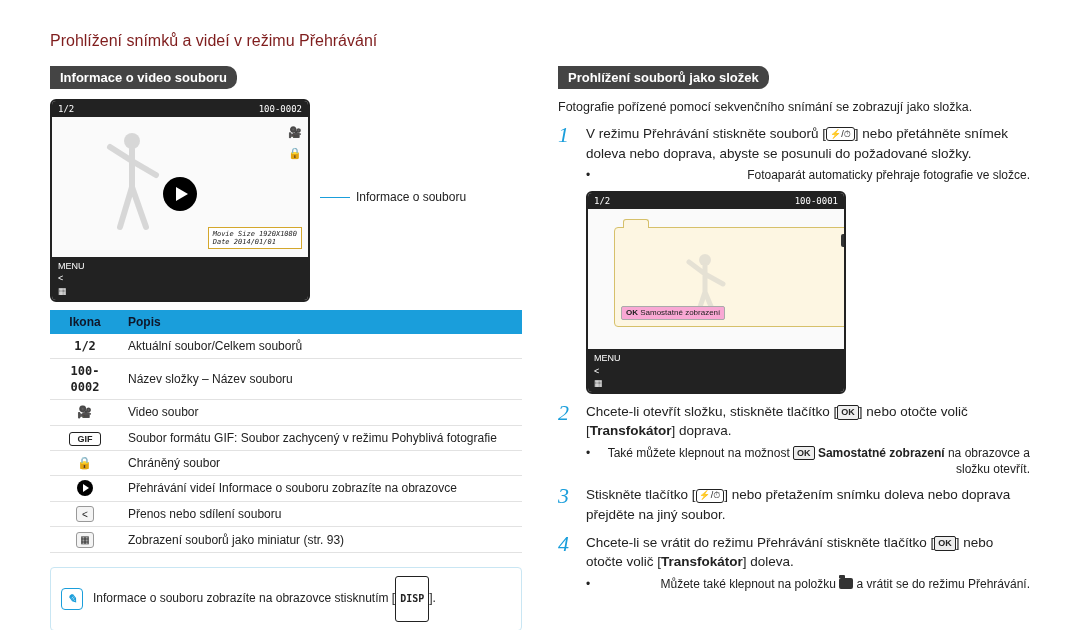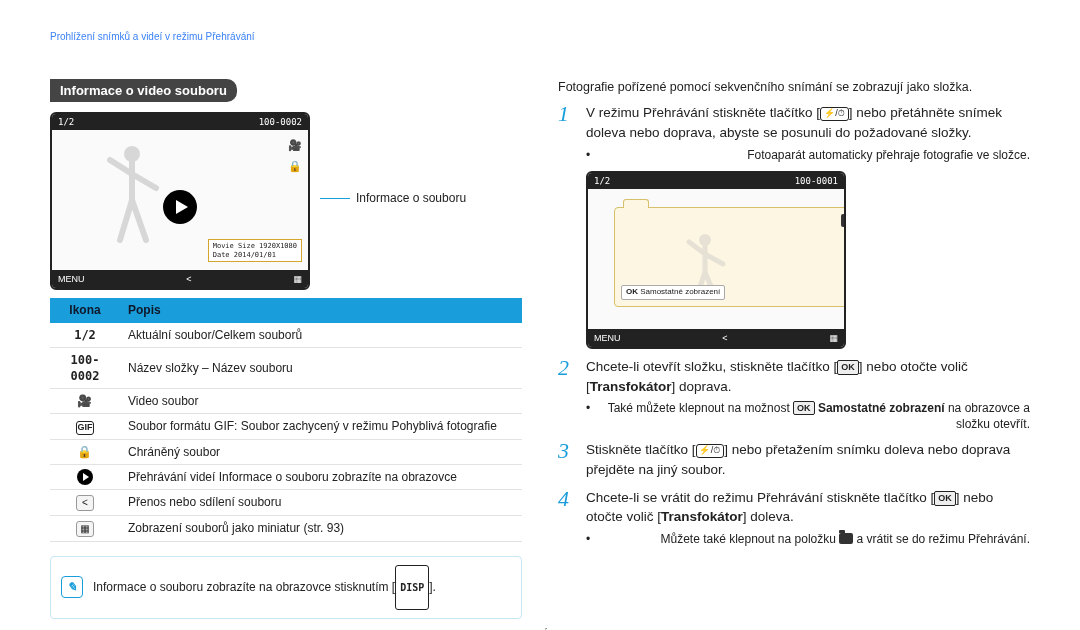--- a/index.html
+++ b/index.html
@@ -7,23 +7,23 @@
     font-family: "Segoe UI", Arial, sans-serif;
     background: #fff;
     width: 1080px;
     height: 630px;
     position: relative;
     color: #222;
     font-size: 12.5px;
     line-height: 1.35;
   }
   .page { padding: 30px 50px 10px 50px; display: flex; flex-direction: column; height: 100%; }
-  .page-title { font-size: 10px; color: #3b82f6; margin-bottom: 14px; font-weight: 400; }
+  .page-title { font-size: 16px; color: #7f1d1d; margin-bottom: 14px; font-weight: 400; }
   .cols { display: flex; gap: 36px; flex: 1; }
-  .col { flex: 1; min-width: 0; margin-top: 21px; }
+  .col { flex: 1; min-width: 0; }
   .section-bar {
     display: inline-block;
     padding: 3px 10px;
     color: #fff;
     font-weight: 600;
     font-size: 13px;
     border-radius: 0 10px 10px 0;
     margin-bottom: 10px;
   }
   .bar-dark { background: #444; }
@@ -40,51 +40,52 @@
   .pv-top {
     background: #222; color: #fff;
     display: flex; justify-content: space-between;
     font-size: 9px; padding: 2px 6px;
     font-family: monospace;
   }
   .pv-body { height: 140px; position: relative; }
   .pv-bottom {
     background: #222; color: #fff;
     display: flex; justify-content: space-between;
-    font-size: 9px; padding: 3px 6px;
+    font-size: 9px; padding: 3px 6px; flex-direction: column;
   }
   .play-circle {
     position: absolute; left: 50%; top: 55%; transform: translate(-50%,-50%);
     width: 34px; height: 34px; border-radius: 50%; background: #000;
     display:flex; align-items:center; justify-content:center;
   }
   .play-tri { width:0;height:0;border-left:12px solid #fff;border-top:7px solid transparent;border-bottom:7px solid transparent;margin-left:3px;}
   .figure-svg { position:absolute; left:40px; top:10px; opacity:.35; }
   .side-icons { position:absolute; right:6px; top:8px; display:flex; flex-direction:column; gap:6px; font-size:11px; }
   .info-box {
     position:absolute; right:6px; bottom:8px;
     border:1px solid #d4a72c; background:#fff; font-size:7px; padding:2px 4px; line-height:1.2;
     font-family:monospace;
+    font-style:italic;
   }
   .leader { display:flex; align-items:center; margin-bottom:14px; }
   .leader-line { height:1px; background:#1a9edb; width:30px; margin:0 6px; }
   .leader-text { font-size:12px; }
   
   table.icon-table { width:100%; border-collapse: collapse; font-size:12px; }
   table.icon-table th {
     background:#1a9edb; color:#0f172a; text-align:left; padding:4px 8px; font-weight:600;
     font-size:12px;
   }
   table.icon-table th:first-child { width:70px; text-align:center; }
   table.icon-table td { padding:4px 8px; border-bottom:1px solid #e2e2e2; vertical-align:middle; }
   table.icon-table td:first-child { text-align:center; font-size:12px; }
   .mono { font-family:monospace; font-weight:bold; }
   .mini-ic {
     display:inline-flex; align-items:center; justify-content:center;
-    width:18px; height:14px; border:1px solid #222; border-radius:3px; font-size:9px; font-weight:bold;
+    width:32px; height:14px; border:1px solid #222; border-radius:3px; font-size:9px; font-weight:bold;
     line-height:1;
   }
   .round-ic { width:16px;height:16px;border-radius:50%;background:#000;display:inline-flex;align-items:center;justify-content:center; }
   .round-ic .tri { width:0;height:0;border-left:6px solid #fff;border-top:4px solid transparent;border-bottom:4px solid transparent;margin-left:1px;}
   .square-ic {
     display:inline-flex;align-items:center;justify-content:center;
     width:18px;height:16px;border:1px solid #999;border-radius:3px;background:#f4f4f4;
     font-size:10px;
   }
   .note-box {
@@ -122,21 +123,21 @@
   
   .preview2 { width:260px; border:2px solid #222;border-radius:6px;background:#fafafa;margin:6px 0 8px 28px;overflow:hidden;}
   .pv2-body{height:140px;position:relative;padding:10px;}
   .folderstack{
     position:absolute; left:26px; top:18px; width:252px; height:100px;
     border:1px solid #d6c06a; border-radius:4px; background:#fdf6e2;
   }
   .folderstack::before{content:"";position:absolute;left:-6px;top:-6px;width:210px;height:100px;border:1px solid #d6c06a;border-radius:4px;background:#fdf6e2;z-index:-1;}
   .fs-tab{position:absolute;top:-9px;left:8px;width:26px;height:9px;background:#fdf6e2;border:1px solid #d6c06a;border-bottom:none;border-radius:3px 3px 0 0;}
   .fs-badge{position:absolute;right:6px;top:6px;background:#333;color:#fff;font-size:8px;font-family:monospace;padding:1px 4px;border-radius:2px;}
-  .fs-ok{position:absolute;left:6px;bottom:6px;background:#ffffff;border:1px solid #aaa;border-radius:2px;padding:1px 4px;font-size:8px;}
+  .fs-ok{position:absolute;left:6px;bottom:6px;background:#f9a8d4;border:1px solid #aaa;border-radius:2px;padding:1px 4px;font-size:8px;}
   .fig2{position:absolute;left:60px;top:22px;opacity:.35;}
   .footer { text-align:center; font-size:11px; color:#555; margin-top:auto; padding-top:8px;}
   .footer .pn{font-weight:bold;}
 </style>
 </head>
 <body>
 
 <div class="page">
   <div class="page-title">Prohlížení snímků a videí v režimu Přehrávání</div>
 
@@ -225,26 +226,27 @@
 
       <div class="note-box">
         <div class="note-ic">✎</div>
         <div>
           <span>Informace o souboru zobrazíte na obrazovce stisknutím [</span><span class="disp-chip">DISP</span><span>].</span>
         </div>
       </div>
     </div>
 
     <div class="col">
+      <div class="section-bar bar-dark">Prohlížení souborů jako složek</div>
       <div class="intro">Fotografie pořízené pomocí sekvenčního snímání se zobrazují jako složka.</div>
 
       <div class="step">
         <div class="step-num">1</div>
         <div class="step-body">
-          <span>V režimu Přehrávání stiskněte tlačítko [</span><span class="btn-chip">⚡/⏱</span><span>] nebo přetáhněte snímek doleva nebo doprava, abyste se posunuli do požadované složky.</span>
+          <span>V režimu Přehrávání stiskněte souborů [</span><span class="btn-chip">⚡/⏱</span><span>] nebo přetáhněte snímek doleva nebo doprava, abyste se posunuli do požadované složky.</span>
         </div>
       </div>
       <ul class="sub">
           <li>Fotoaparát automaticky přehraje fotografie ve složce.</li>
         </ul>
 
       <div class="preview2">
         <div class="pv-top">
           <span>1/2</span>
           <span>100-0001</span>

